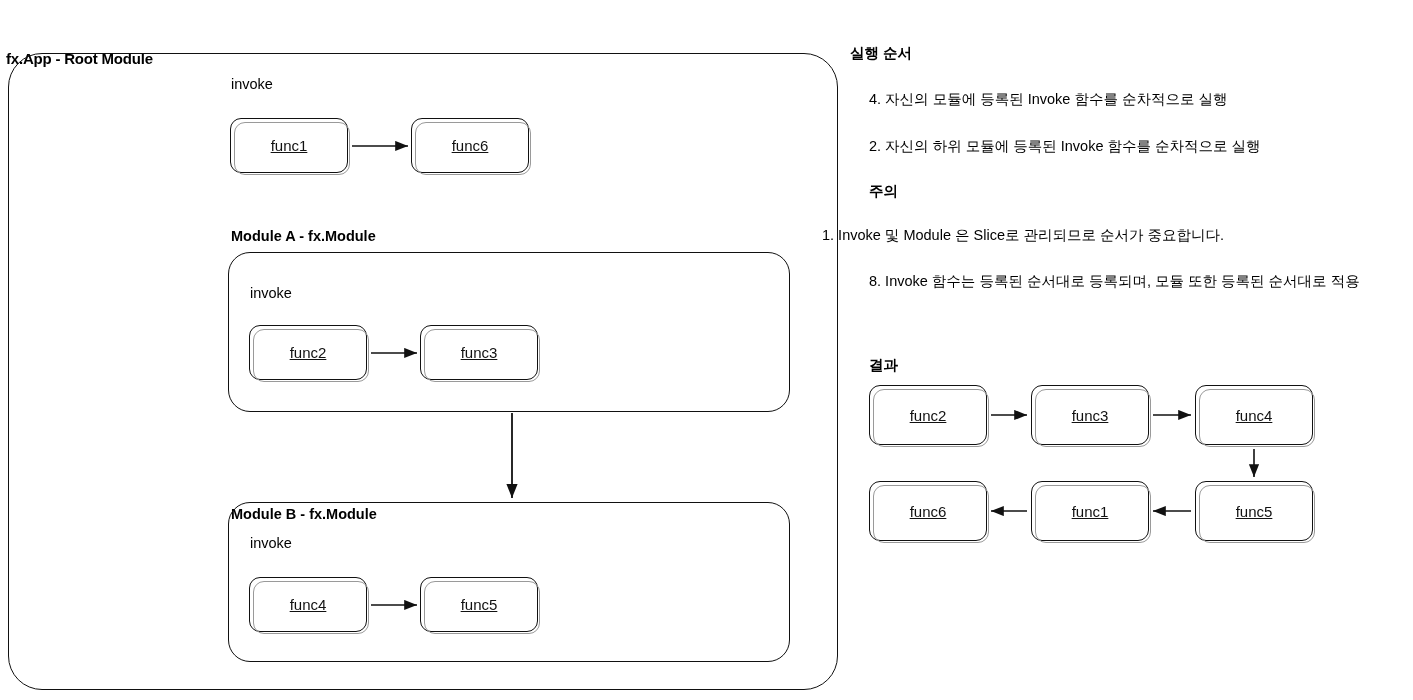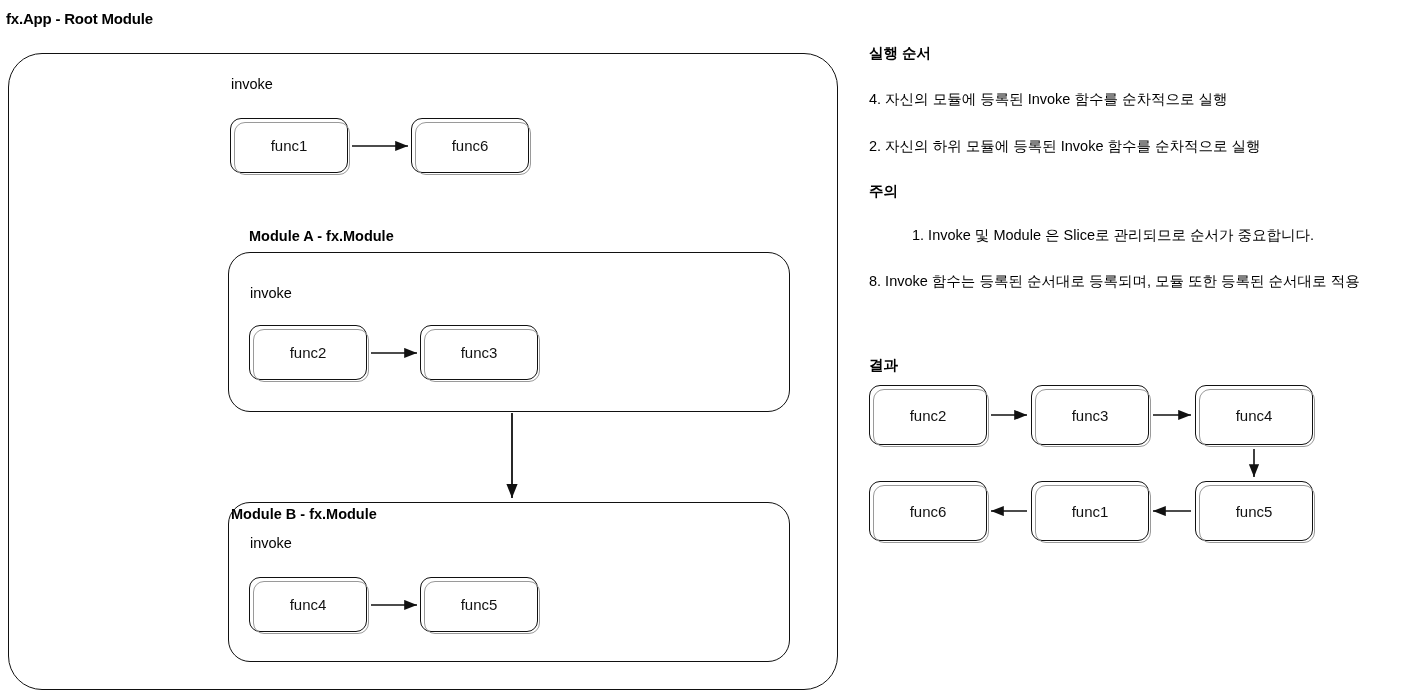--- a/index.html
+++ b/index.html
@@ -18,20 +18,21 @@
 
   
   .abs { position: absolute; }
 
   
   .title-bold {
     font-weight: bold;
     font-size: 15px;
     letter-spacing: -0.2px;
     white-space: nowrap;
+    margin-top: 40px;
   }
   .section-head {
     font-weight: bold;
     font-size: 14.5px;
     white-space: nowrap;
   }
   .body-line {
     font-size: 14.5px;
     white-space: nowrap;
     font-weight: normal;
@@ -87,21 +88,21 @@
   }
   .fn-box::after {
     content: "";
     position: absolute;
     left: 3px; top: 3px; right: -3px; bottom: -3px;
     border: 1.4px solid #9a9a9a;
     border-radius: 11px;
     pointer-events: none;
     z-index: -1;
   }
-  .fn-label { pointer-events: none; }
+  .fn-label { pointer-events: none; text-decoration: underline; }
 
   
   .arrow-layer {
     position: absolute;
     left: 0; top: 0;
     width: 1413px;
     height: 700px;
     pointer-events: none;
     z-index: 5;
   }
@@ -116,21 +117,21 @@
 <div class="abs invoke-label" style="left:231px; top:76px;">invoke</div>
 
 <div class="fn-box" style="left:230px; top:118px; width:118px; height:55px;">
   <span class="fn-label">func1</span>
 </div>
 
 <div class="fn-box" style="left:411px; top:118px; width:118px; height:55px;">
   <span class="fn-label">func6</span>
 </div>
 
-<div class="abs module-label" style="left:231px; top:228px;margin-left:18px;">Module A - fx.Module</div>
+<div class="abs module-label" style="left:231px; top:228px;">Module A - fx.Module</div>
 
 <div class="container-box module-box" style="left:228px; top:252px; width:562px; height:160px;"></div>
 
 <div class="abs invoke-label" style="left:250px; top:285px;">invoke</div>
 
 <div class="fn-box" style="left:249px; top:325px; width:118px; height:55px;">
   <span class="fn-label">func2</span>
 </div>
 
 <div class="fn-box" style="left:420px; top:325px; width:118px; height:55px;">
@@ -144,29 +145,29 @@
 <div class="abs invoke-label" style="left:250px; top:535px;">invoke</div>
 
 <div class="fn-box" style="left:249px; top:577px; width:118px; height:55px;">
   <span class="fn-label">func4</span>
 </div>
 
 <div class="fn-box" style="left:420px; top:577px; width:118px; height:55px;">
   <span class="fn-label">func5</span>
 </div>
 
-<div class="abs section-head" style="left:869px; top:44px;">실행 순서</div>
+<div class="abs section-head" style="left:850px; top:44px;">실행 순서</div>
 
 <div class="abs body-line" style="left:869px; top:90px;">4. 자신의 모듈에 등록된 Invoke 함수를 순차적으로 실행</div>
 
 <div class="abs body-line" style="left:869px; top:137px;text-align:center;">2. 자신의 하위 모듈에 등록된 Invoke 함수를 순차적으로 실행</div>
 
 <div class="abs section-head" style="left:869px; top:182px;text-align:center;">주의</div>
 
-<div class="abs body-line" style="left:912px; top:226px;">1. Invoke 및 Module 은 Slice로 관리되므로 순서가 중요합니다.</div>
+<div class="abs body-line" style="left:822px; top:226px;">1. Invoke 및 Module 은 Slice로 관리되므로 순서가 중요합니다.</div>
 
 <div class="abs body-line" style="left:869px; top:272px;">8. Invoke 함수는 등록된 순서대로 등록되며, 모듈 또한 등록된 순서대로 적용</div>
 
 <div class="abs section-head" style="left:869px; top:356px;">결과</div>
 
 <div class="fn-box" style="left:869px; top:385px; width:118px; height:60px;">
   <span class="fn-label">func2</span>
 </div>
 
 <div class="fn-box" style="left:1031px; top:385px; width:118px; height:60px;">

